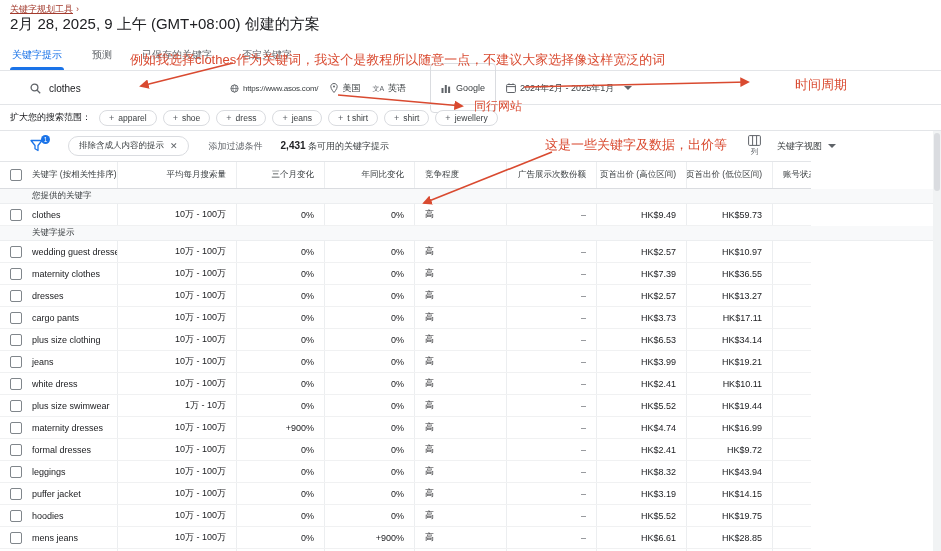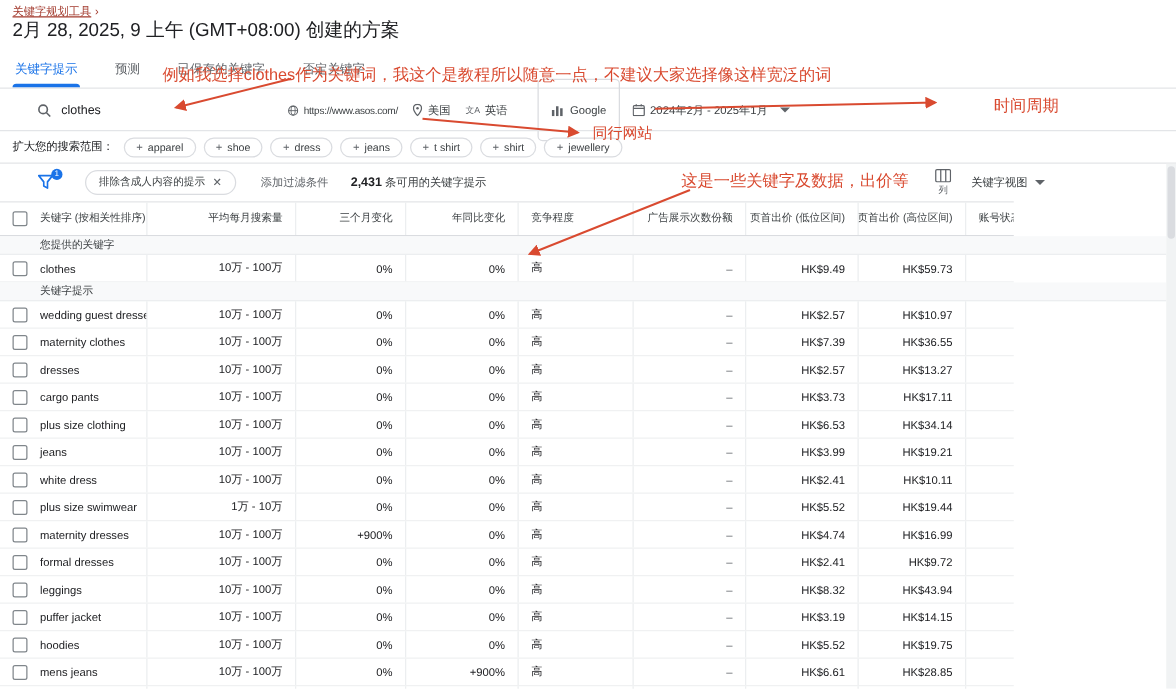--- a/index.html
+++ b/index.html
@@ -207,22 +207,22 @@
   <div class="grid thead" id="thead">
       <div class="cell al kcell">
         <span class="cbx"></span>
         <span>关键字 (按相关性排序)</span>
       </div>
       <div class="cell ar">平均每月搜索量</div>
       <div class="cell ar">三个月变化</div>
       <div class="cell ar">年同比变化</div>
       <div class="cell al">竞争程度</div>
       <div class="cell ar">广告展示次数份额</div>
+      <div class="cell ar">页首出价 (高位区间)</div>
       <div class="cell ar">页首出价 (低位区间)</div>
-      <div class="cell ar">页首出价 (高位区间)</div>
       <div class="cell al">账号状态</div>
     </div>
   <div class="section">您提供的关键字</div>
   <div id="provided-rows">
       <div class="grid trow">
         <div class="cell al kcell">
           <span class="cbx"></span>
           <span class="ktext">clothes</span>
         </div>
         <div class="cell ar">10万 - 100万</div>

